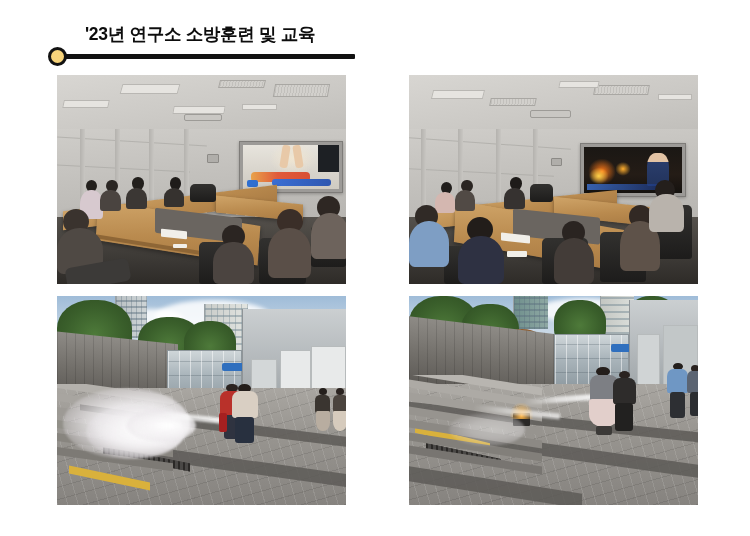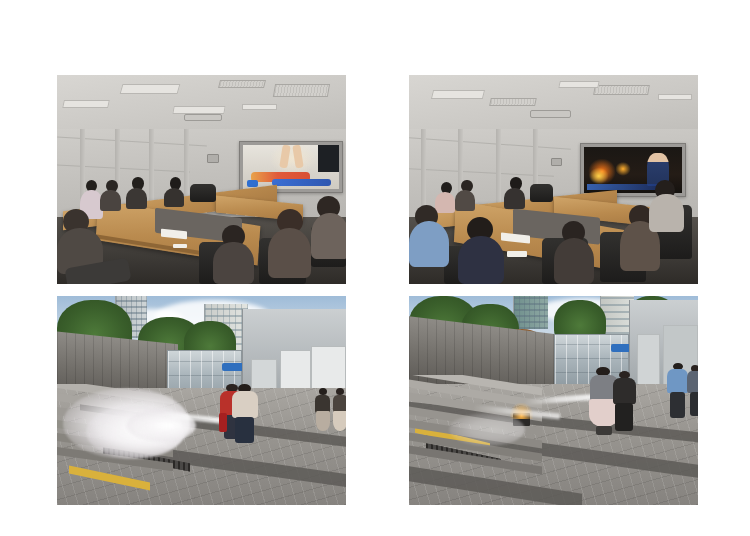--- a/index.html
+++ b/index.html
@@ -238,20 +238,25 @@
   .fig-head{position:absolute;border-radius:50%;}
   .fig-body{position:absolute;border-radius:30% 30% 12% 12%;}
   .fig-legs{position:absolute;}
   .skirt{position:absolute;border-radius:10% 10% 45% 45%;}
 </style>
 </head>
 <body>
 
 <div class="slide">
 
+  <div class="title-wrap">
+    <div class="rule-line"></div>
+    <div class="rule-dot"></div>
+    <div class="title-text">'23년 연구소 소방훈련 및 교육</div>
+  </div>
 
   <div class="grid">
 
     <div class="photo p-tl">
       <div class="scene">
         <div class="room-ceiling">
           <div class="ceil-tile" style="left:22%;top:14%;width:20%;height:16%;transform:skewX(-16deg);"></div>
           <div class="ceil-tile" style="left:2%;top:40%;width:16%;height:13%;transform:skewX(-12deg);"></div>
           <div class="ceil-vent" style="left:56%;top:8%;width:16%;height:13%;transform:skewX(-14deg);"></div>
           <div class="ceil-vent" style="left:75%;top:14%;width:19%;height:20%;transform:skewX(-10deg);"></div>

